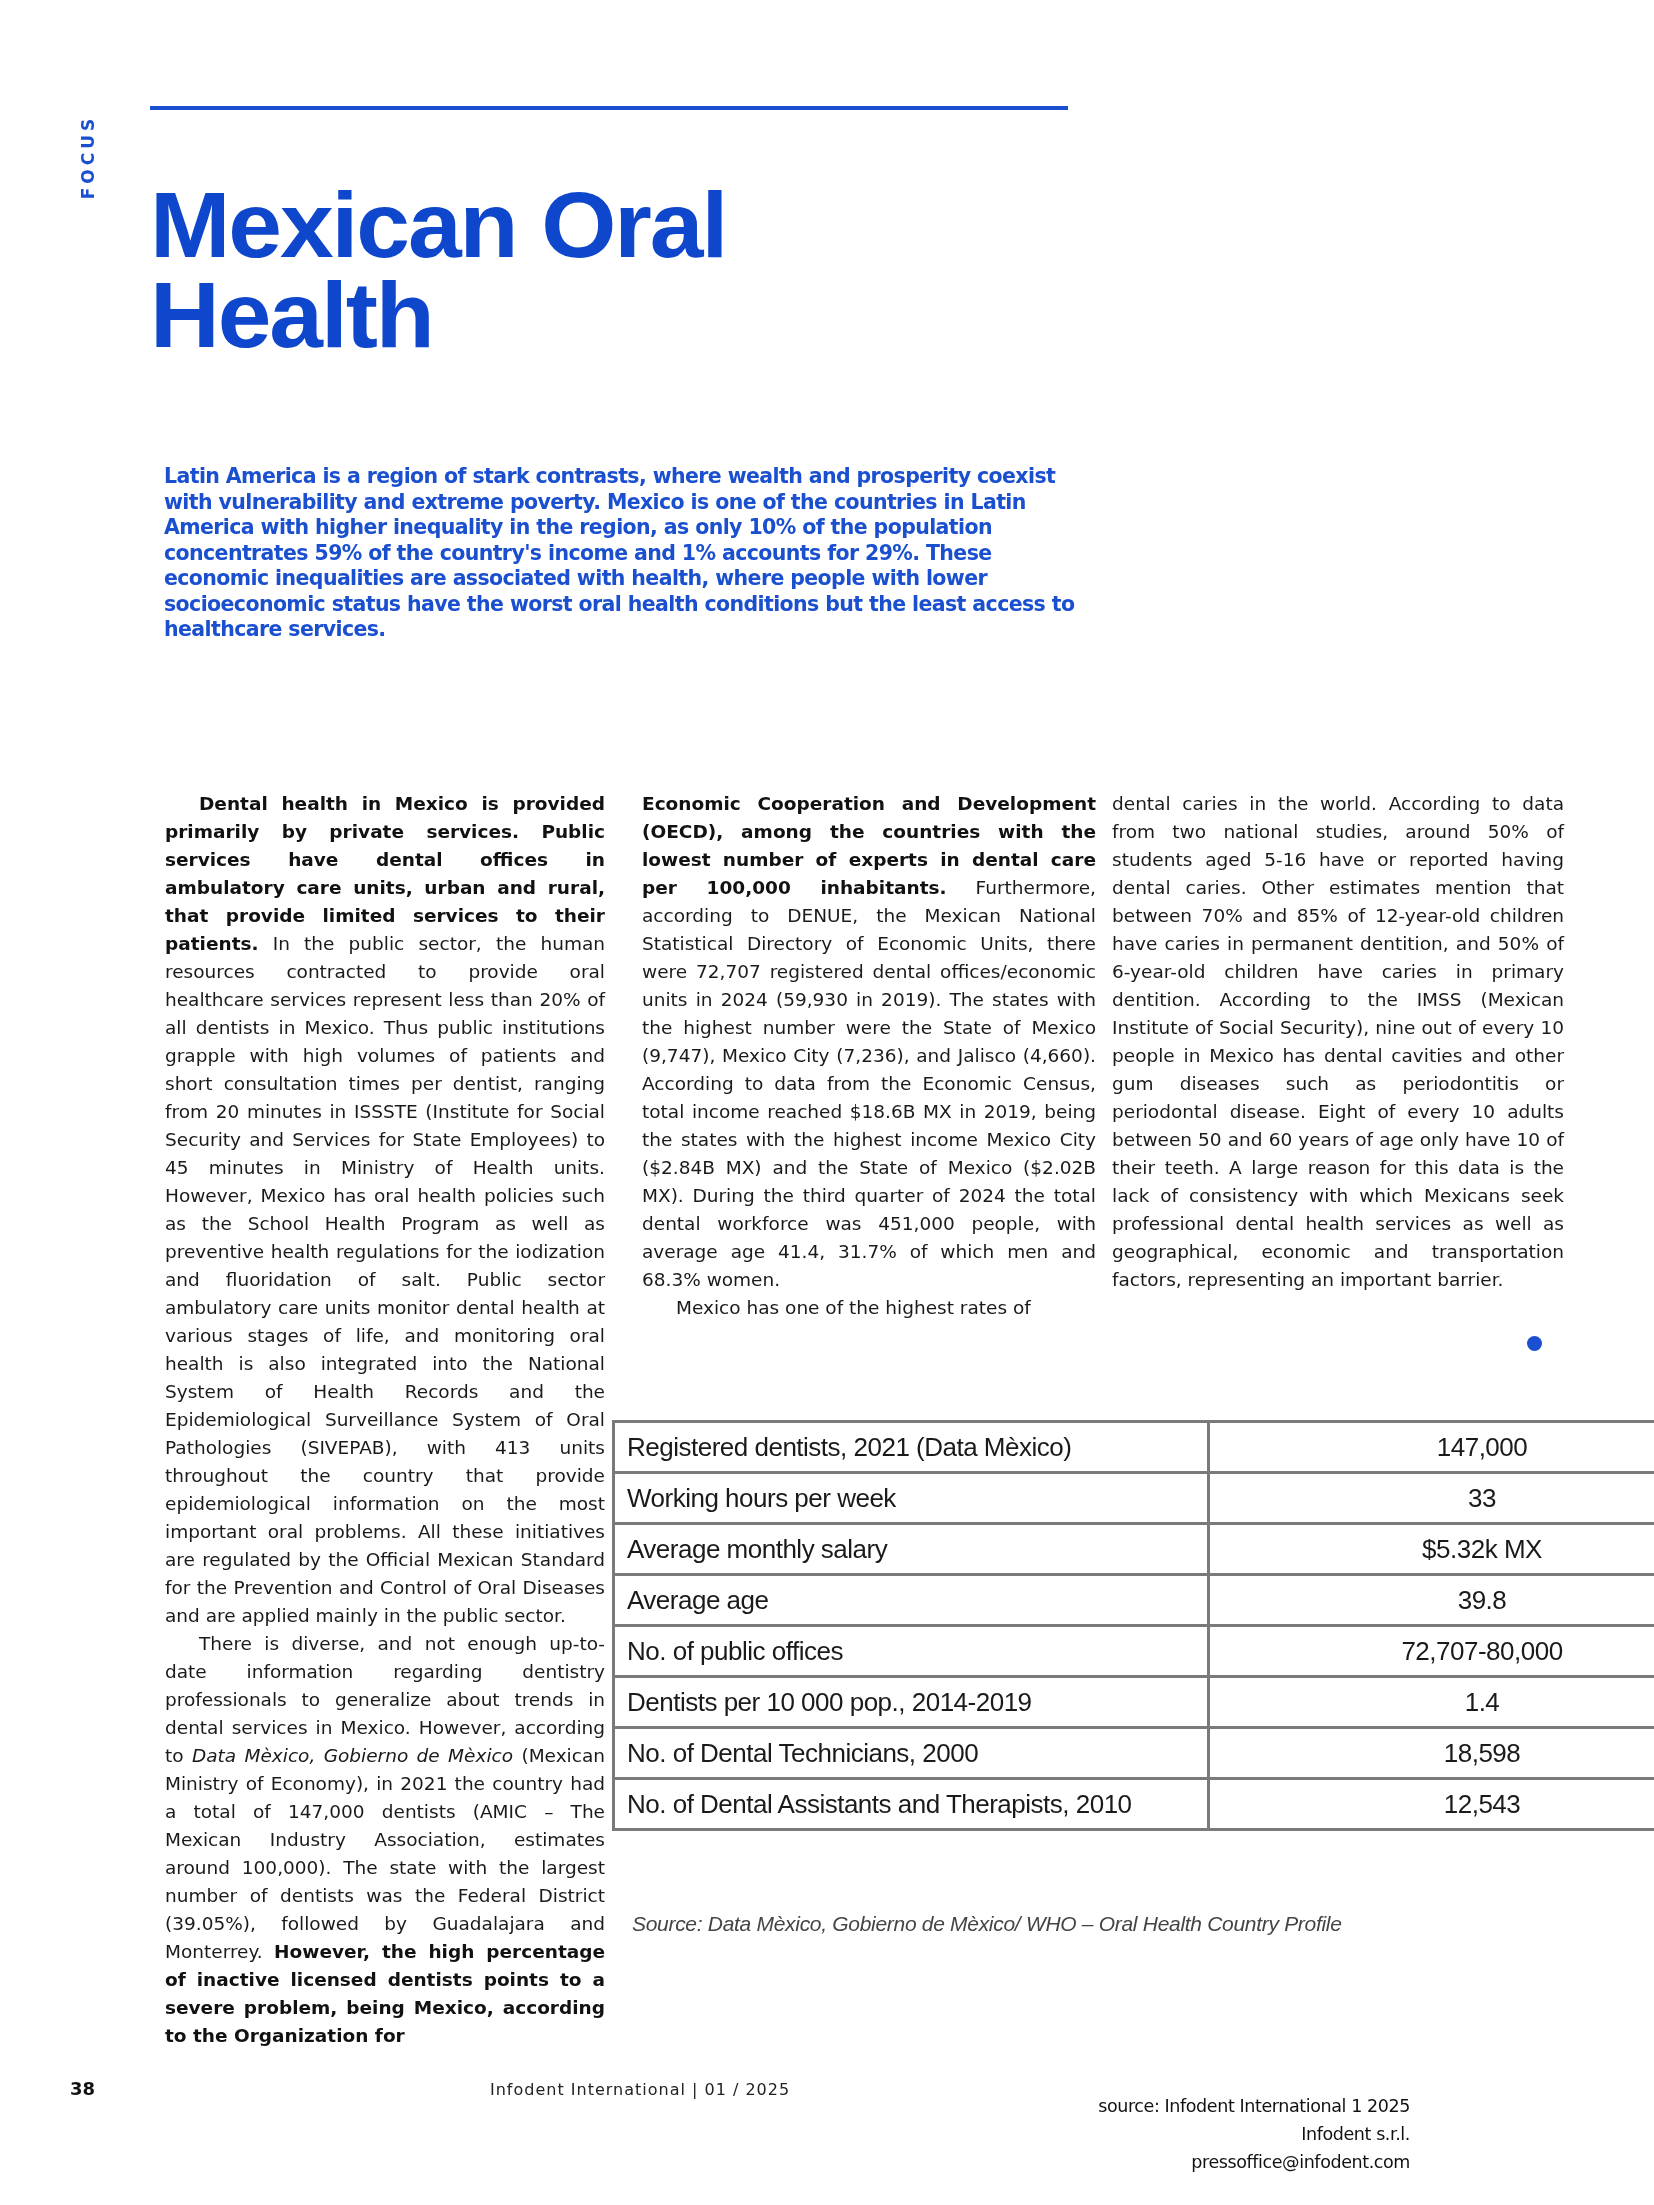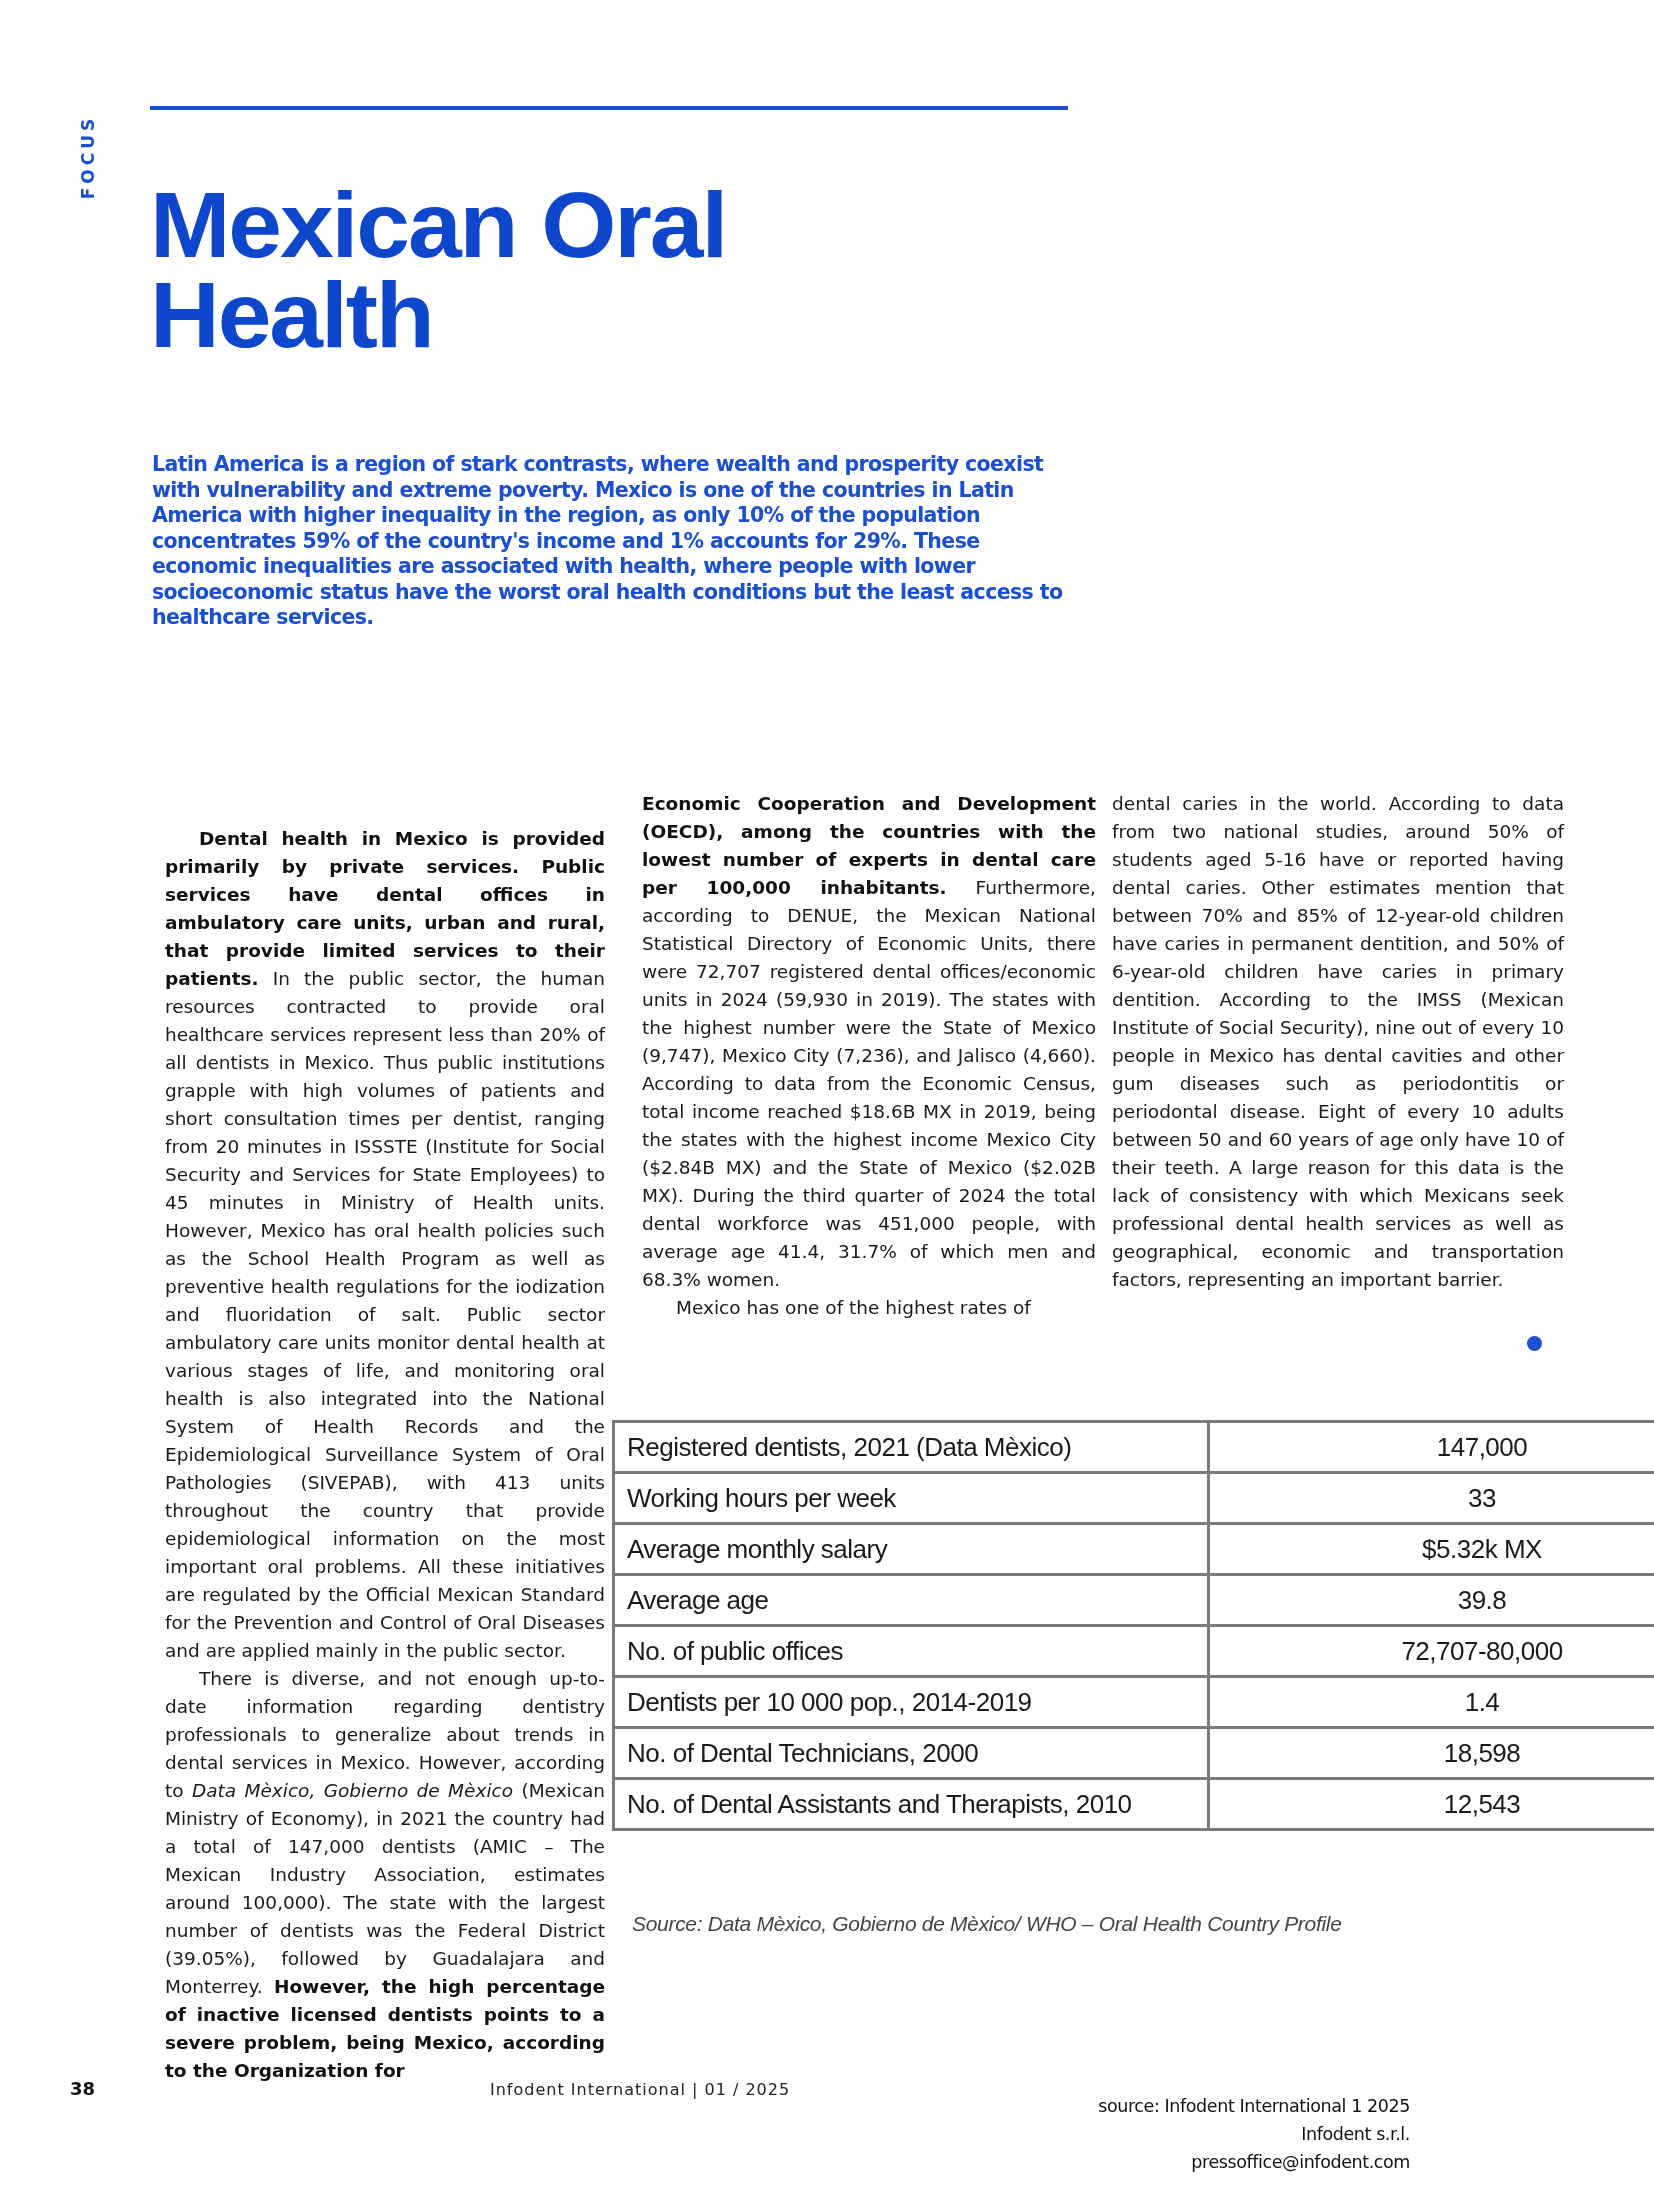--- a/index.html
+++ b/index.html
@@ -9,30 +9,30 @@
   .focus-label { left:68px; top:112px; width:40px; height:90px; }
   .focus-label span { position:absolute; left:50%; top:50%;
     transform:translate(-50%,-50%) rotate(-90deg);
     font-family:"DejaVu Sans", sans-serif; font-weight:bold; font-size:17px;
     letter-spacing:4px; color:#1a4fd0; white-space:nowrap; }
   .top-rule { left:150px; top:106px; width:918px; height:4px; background:#1a4fd0; }
   .title { left:150px; top:180px; width:900px; margin:0;
     font-family:"Liberation Sans", sans-serif; font-weight:bold; font-size:92px;
     line-height:90px; color:#0f47cc; letter-spacing:-2px;
     transform:scaleX(1.05); transform-origin:left top; }
-  .intro { left:152px; top:452px; width:935px; margin:0;
+  .intro { left:152px; top:452px; width:935px; margin:12px;
     font-family:"DejaVu Sans", sans-serif; font-weight:bold; font-size:20.5px;
     line-height:25.5px; color:#1a4fd0; letter-spacing:-0.6px; }
   .col { top:790px; font-family:"DejaVu Sans", sans-serif; font-size:18.5px;
     line-height:28px; text-align:justify; hyphens:auto; color:#1a1a1a; }
   .col p { margin:0; text-indent:0; }
   .col p.indent { text-indent:34px; }
   .col b { font-weight:bold; color:#111; }
   .col i { font-style:italic; }
-  .col1 { left:165px; width:440px;margin-top:35px; }
+  .col1 { left:165px; width:440px; }
   .col2 { left:642px; width:454px; }
   .col3 { left:1112px; width:452px; }
   .end-dot { left:1527px; top:1336px; width:15px; height:15px; border-radius:50%; background:#1a4fd0; }
   .data-table { left:612px; top:1420px; width:1121px; border-collapse:collapse;
     font-family:"Liberation Sans", sans-serif; font-size:26px; color:#1a1a1a; }
   .data-table td { border:3px solid #7a7a7a; height:48px; padding:0 12px; }
   .data-table td.label { width:568px; text-align:left; letter-spacing:-0.5px; }
   .data-table td.value { text-align:center; letter-spacing:-0.5px;padding-left:36px; }
   .table-source { left:632px; top:1912px; font-family:"Liberation Sans", sans-serif;
     font-style:italic; font-size:21px; color:#444; letter-spacing:-0.3px; }

